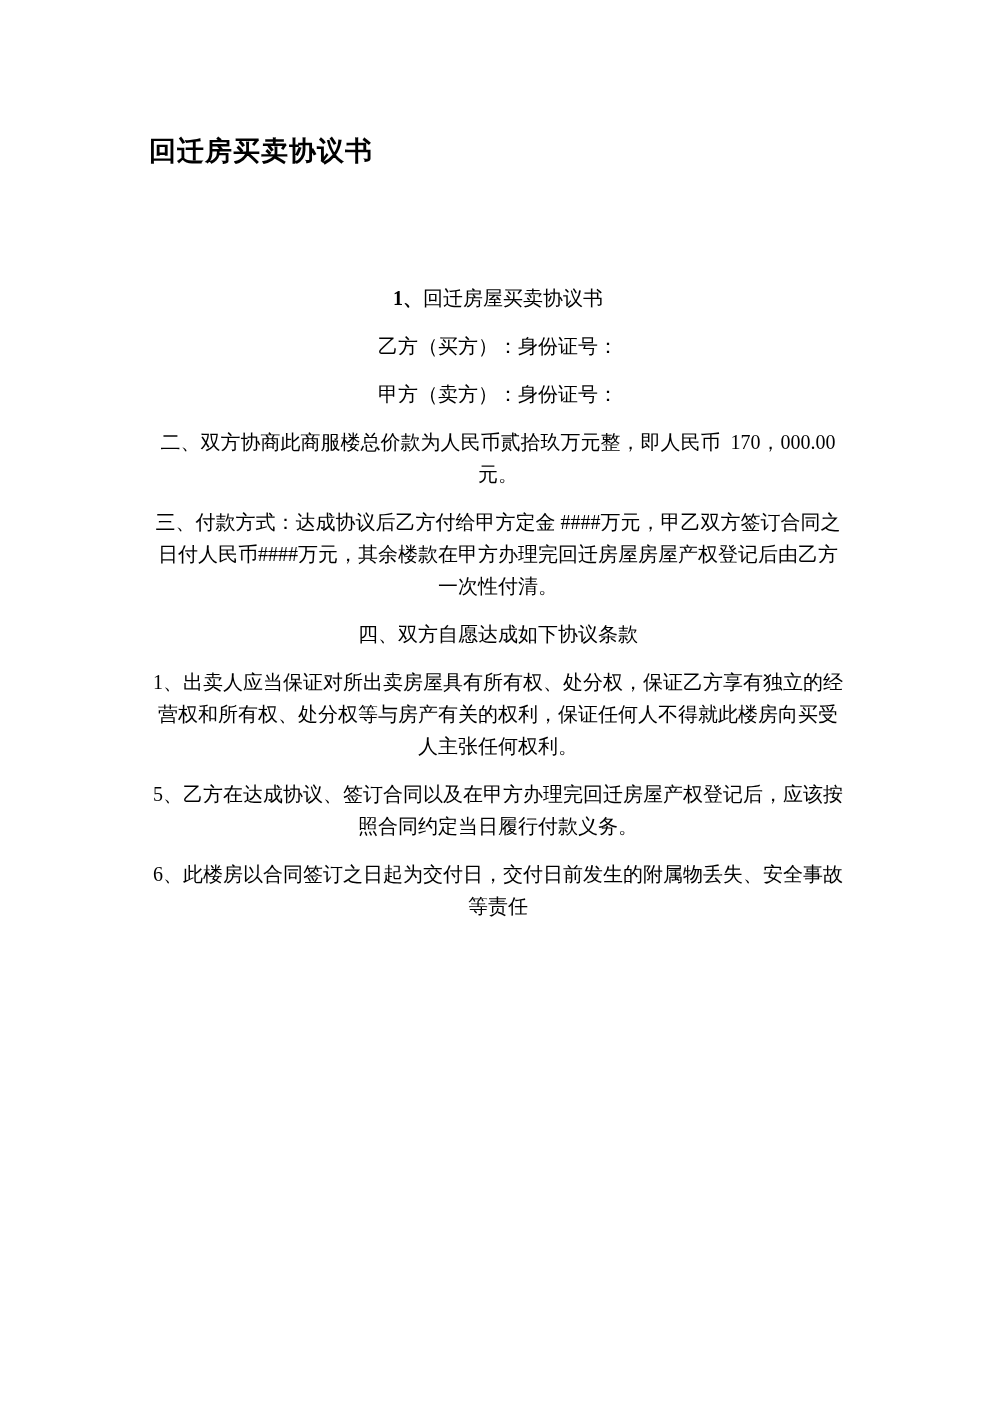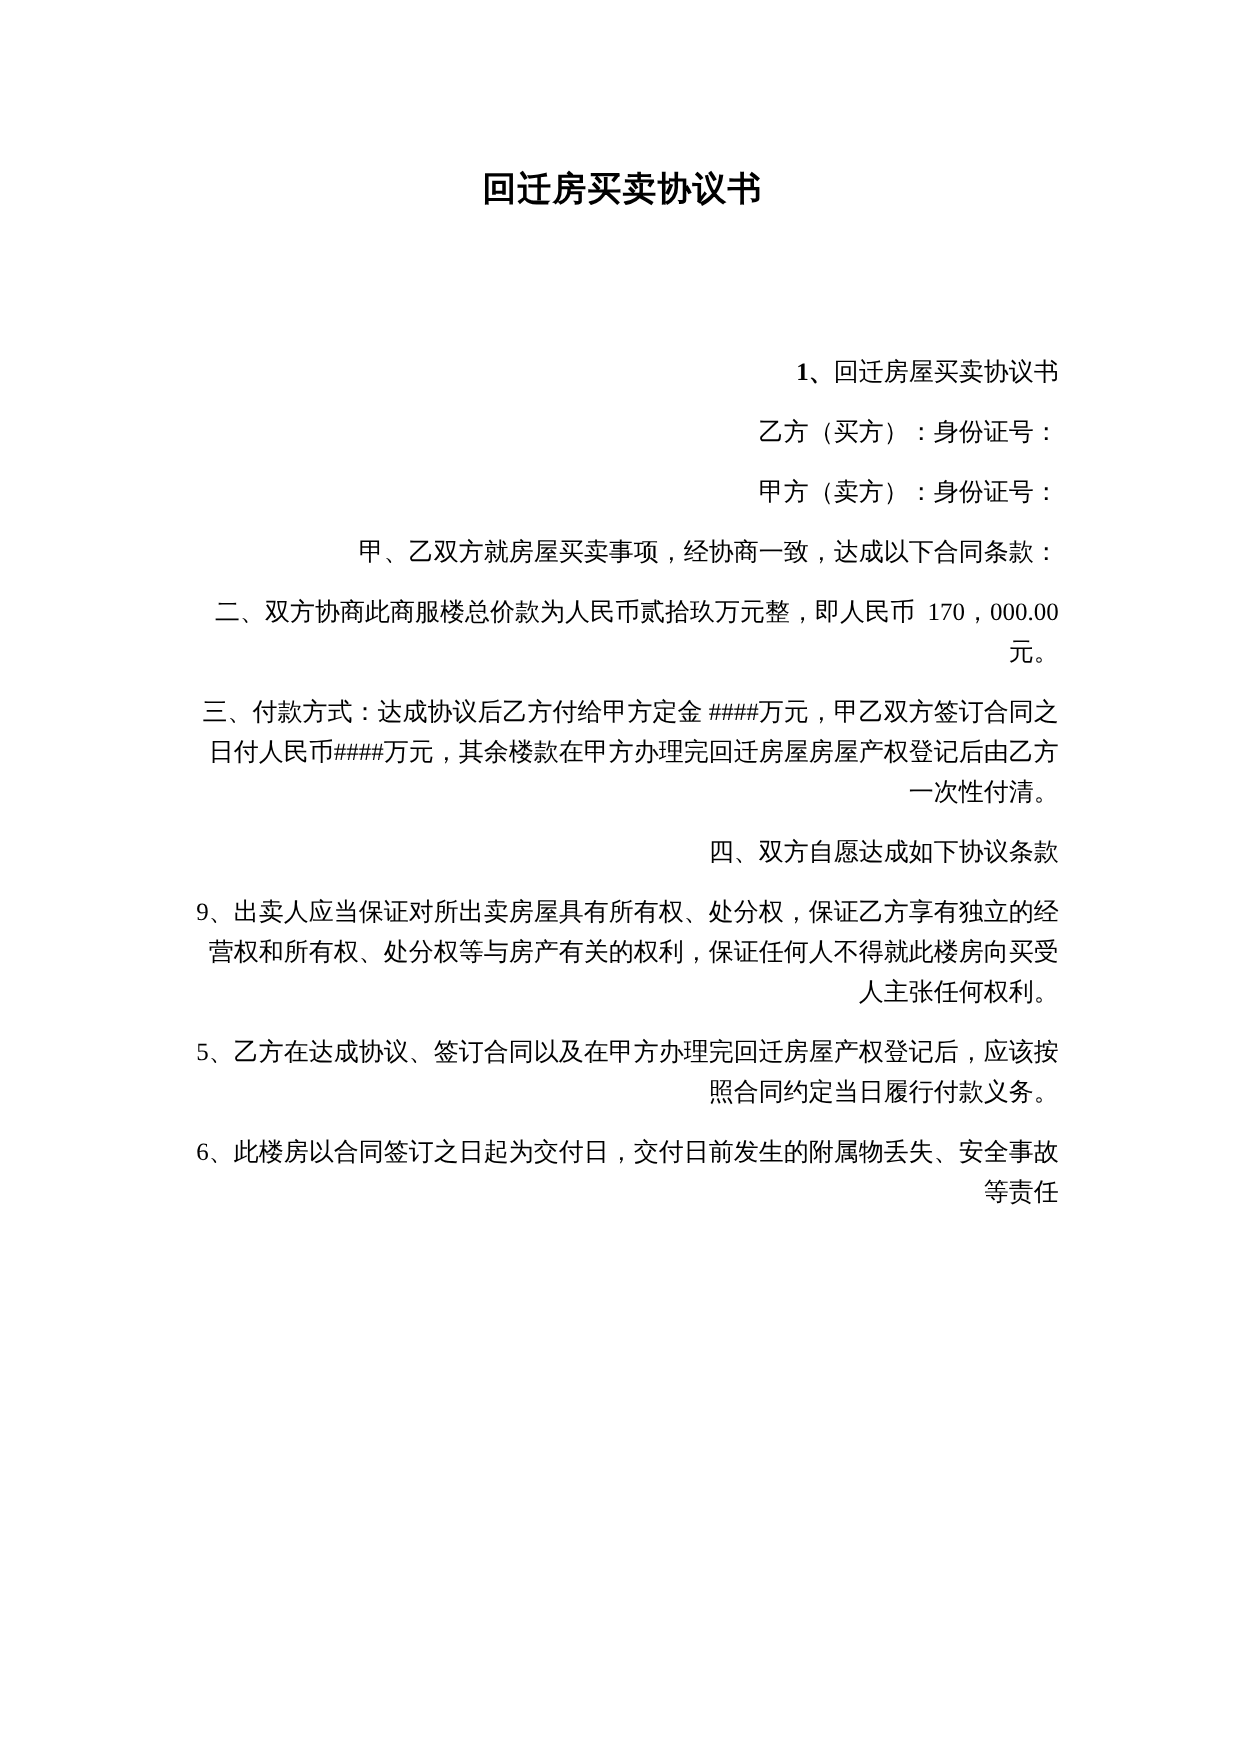--- a/index.html
+++ b/index.html
@@ -15,59 +15,57 @@
     padding: 0 146px 0 149px;
     background: #ffffff;
     color: #000000;
     overflow: hidden; 
     font-family: "Liberation Serif", "DejaVu Serif", serif;
   }
   .doc-title {
     font-size: 27px;
     line-height: 30px;
     font-weight: bold;
-    text-align: center;
     letter-spacing: 1px;
     margin: 136px 0 116px 0;
   }
   .para {
     font-size: 20px;
     line-height: 32px;
     margin: 0 0 16px 0;
     white-space: pre-wrap;   
-    text-align: right;
+    text-align: center;
     word-break: normal;
   }
   .bold-num {
     font-weight: bold;
   }
 </style>
 </head>
 <body>
 
 <div class="page">
 
   <h1 class="doc-title">回迁房买卖协议书</h1>
 
   <p class="para"><span class="bold-num">1、</span><span>回迁房屋买卖协议书</span></p>
 
   <p class="para">乙方（买方）：身份证号：</p>
 
   <p class="para">甲方（卖方）：身份证号：</p>
 
-  <p class="para">甲、乙双方就房屋买卖事项，经协商一致，达成以下合同条款：</p>
 
 
   <p class="para">二、双方协商此商服楼总价款为人民币贰拾玖万元整，即人民币  170，000.00 元。</p>
 
   <p class="para">三、付款方式：达成协议后乙方付给甲方定金 ####万元，甲乙双方签订合同之日付人民币####万元，其余楼款在甲方办理完回迁房屋房屋产权登记后由乙方一次性付清。</p>
 
   <p class="para">四、双方自愿达成如下协议条款</p>
 
-  <p class="para">9、出卖人应当保证对所出卖房屋具有所有权、处分权，保证乙方享有独立的经营权和所有权、处分权等与房产有关的权利，保证任何人不得就此楼房向买受人主张任何权利。</p>
+  <p class="para">1、出卖人应当保证对所出卖房屋具有所有权、处分权，保证乙方享有独立的经营权和所有权、处分权等与房产有关的权利，保证任何人不得就此楼房向买受人主张任何权利。</p>
 
 
 
 
   <p class="para">5、乙方在达成协议、签订合同以及在甲方办理完回迁房屋产权登记后，应该按照合同约定当日履行付款义务。</p>
 
   <p class="para">6、此楼房以合同签订之日起为交付日，交付日前发生的附属物丢失、安全事故等责任</p>
 
 </div>
 

